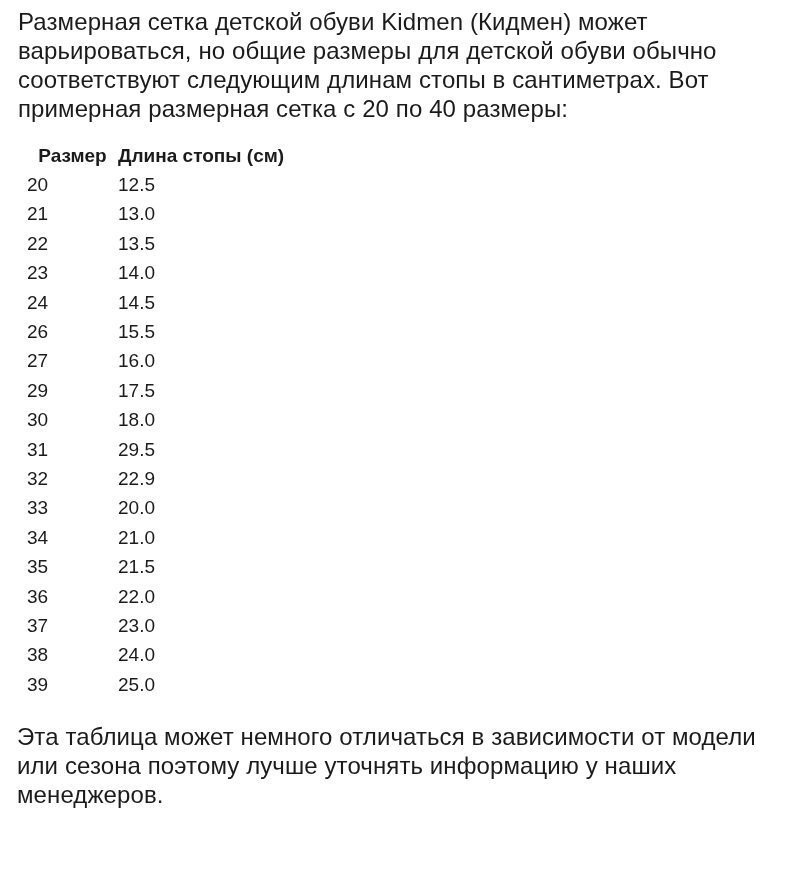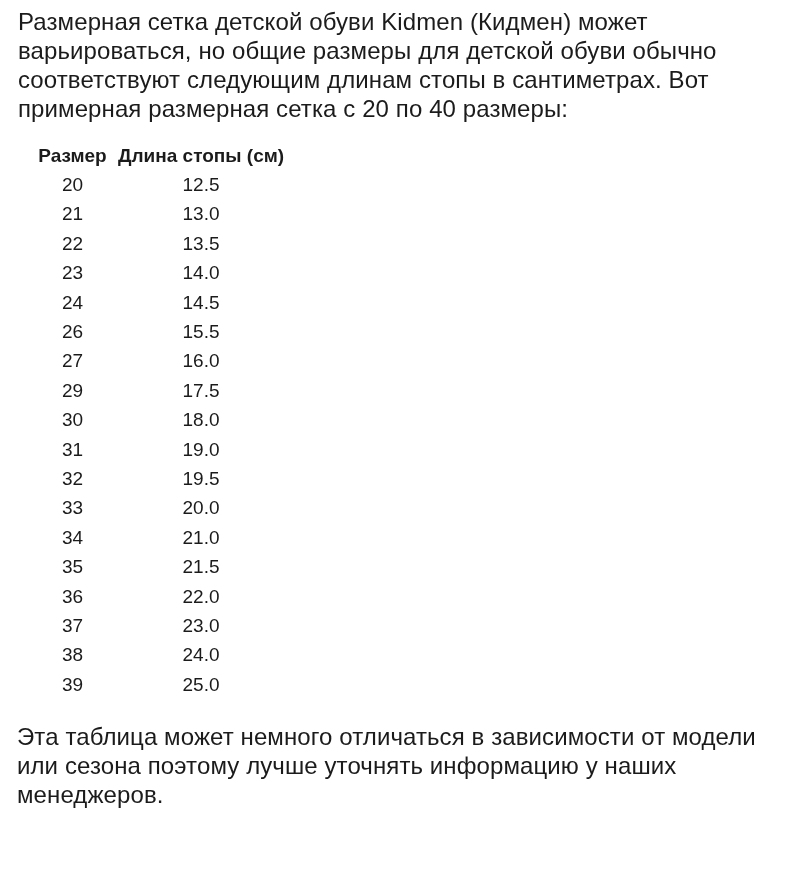--- a/index.html
+++ b/index.html
@@ -30,21 +30,21 @@
   .size-table th {
     font-weight: 700;
     text-align: center;
     padding: 0;
     height: 29.4px;
     vertical-align: middle;
     white-space: nowrap;
   }
   .size-table td {
     font-weight: 400;
-    text-align: center;
+    text-align: left;
     padding: 0;
     height: 29.4px;
     vertical-align: middle;
     white-space: nowrap;
   }
   .size-table th:first-child,
   .size-table td:first-child {
     width: 91px;
   }
   .footer {
@@ -110,26 +110,26 @@
           <td>17.5</td>
         </tr>
 
         <tr>
           <td>30</td>
           <td>18.0</td>
         </tr>
 
         <tr>
           <td>31</td>
-          <td>19.0</td>
+          <td>29.5</td>
         </tr>
 
         <tr>
           <td>32</td>
-          <td>19.5</td>
+          <td>22.9</td>
         </tr>
 
         <tr>
           <td>33</td>
           <td>20.0</td>
         </tr>
 
         <tr>
           <td>34</td>
           <td>21.0</td>

